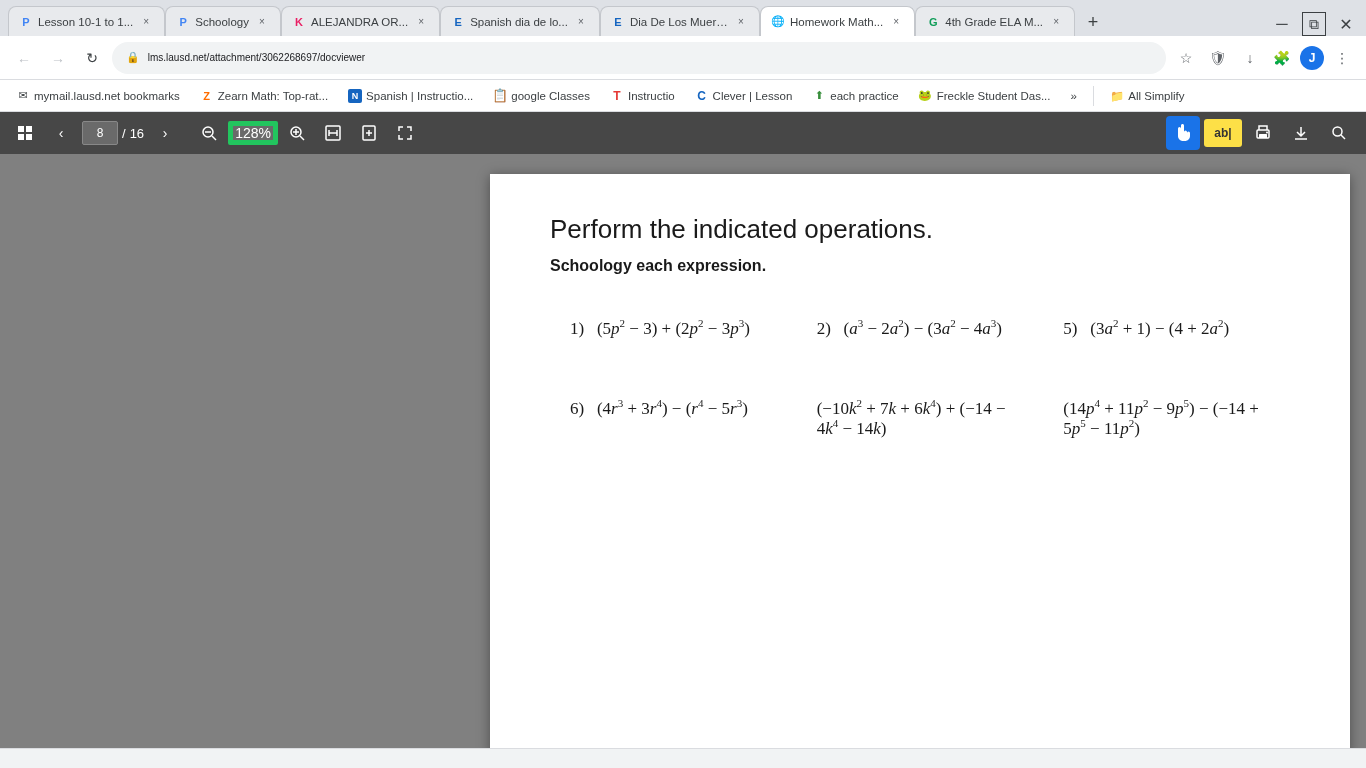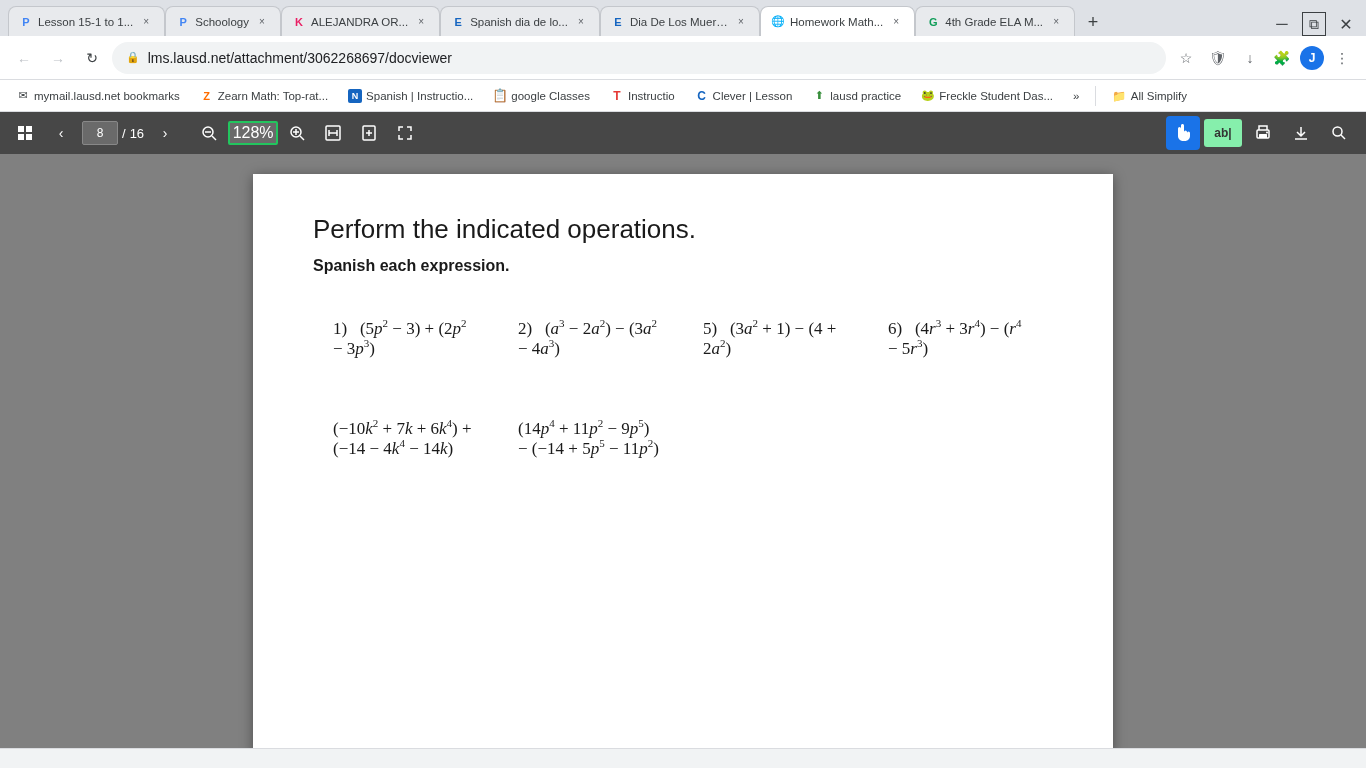--- a/index.html
+++ b/index.html
@@ -106,21 +106,21 @@
       border-radius: 16px;
       border: none;
       padding: 0 14px;
       font-size: 13px;
       color: #202124;
       display: flex;
       align-items: center;
       gap: 8px;
     }
     .address-lock { font-size: 11px; color: #5f6368; }
-    .address-text { font-size: 14px; color: #202124; flex: 1; }
+    .address-text { font-size: 10px; color: #202124; flex: 1; }
     .nav-icons-right {
       display: flex;
       align-items: center;
       gap: 4px;
     }
     .nav-icon {
       width: 28px;
       height: 28px;
       border-radius: 50%;
       display: flex;
@@ -233,24 +233,24 @@
     .pdf-zoom {
       display: flex;
       align-items: center;
       gap: 4px;
       margin-left: 8px;
     }
     .pdf-zoom-input {
       width: 50px;
       height: 24px;
       background: #6a6a6a;
-      border: 2px solid #22c55e;
+      border: 5px solid #22c55e;
       color: #fff;
       text-align: center;
-      font-size: 16px;
+      font-size: 14px;
       border-radius: 2px;
     }
     .pdf-toolbar-right {
       margin-left: auto;
       display: flex;
       align-items: center;
       gap: 4px;
     }
     .pdf-tool-btn {
       width: 34px;
@@ -262,21 +262,21 @@
       align-items: center;
       justify-content: center;
       cursor: pointer;
       color: #fff;
       font-size: 15px;
     }
     .pdf-tool-btn.active { background: #1a73e8; }
     .pdf-tool-ab {
       width: 38px;
       height: 28px;
-      background: #86efac;
+      background: #fde047;
       color: #333;
       font-size: 12px;
       font-weight: bold;
       border-radius: 3px;
       display: flex;
       align-items: center;
       justify-content: center;
       cursor: pointer;
     }
     .pdf-search-btn {
@@ -292,21 +292,21 @@
       color: #fff;
       font-size: 16px;
     }
 
     
     .content-area {
       background: #808080;
       height: calc(768px - 36px - 44px - 32px - 42px - 20px);
       overflow: hidden;
       display: flex;
-      justify-content: center;
+      justify-content: flex-end;
       padding: 20px 16px;
     }
     .pdf-page {
       background: #fff;
       width: 860px;
       min-height: 580px;
       box-shadow: 0 2px 12px rgba(0,0,0,0.4);
       padding: 40px 60px 40px 60px;
       position: relative;
     }
@@ -319,21 +319,21 @@
       margin-bottom: 12px;
     }
     .page-subtitle {
       font-size: 16px;
       font-weight: bold;
       color: #1a1a1a;
       margin-bottom: 24px;
     }
     .problems-grid {
       display: grid;
-      grid-template-columns: 1fr 1fr 1fr 1fr;
+      grid-template-columns: 1fr 1fr 1fr;
       gap: 0;
     }
     .problem {
       padding: 20px 20px 40px 20px;
       font-size: 16px;
       color: #1a1a1a;
     }
     .problem-expr {
       font-size: 17px;
       font-family: 'Times New Roman', serif;
@@ -352,21 +352,21 @@
       border-top: 1px solid #dadce0;
     }
   </style>
 </head>
 <body>
 
 <div class="tabs-bar">
 
   <div class="tab">
     <div class="tab-favicon" style="color:#4285f4; font-weight:bold; font-size:11px;">P</div>
-    <span class="tab-label">Lesson 15-1 to 1...</span>
+    <span class="tab-label">Lesson 10-1 to 1...</span>
     <div class="tab-close">×</div>
   </div>
 
   <div class="tab">
     <div class="tab-favicon" style="color:#4285f4; font-weight:bold; font-size:11px;">P</div>
     <span class="tab-label">Schoology</span>
     <div class="tab-close">×</div>
   </div>
 
   <div class="tab">
@@ -446,21 +446,21 @@
   <div class="bookmark-item">
     <div class="bm-favicon" style="color:#e53935; font-weight:bold; font-size:12px;">T</div>
     <span>Instructio</span>
   </div>
   <div class="bookmark-item">
     <div class="bm-favicon" style="color:#1565c0; font-weight:bold; font-size:12px;">C</div>
     <span>Clever | Lesson</span>
   </div>
   <div class="bookmark-item">
     <div class="bm-favicon" style="color:#388e3c; font-size:11px;">⬆</div>
-    <span>lausd practice</span>
+    <span>each practice</span>
   </div>
   <div class="bookmark-item">
     <div class="bm-favicon" style="color:#7b1fa2; font-size:11px;">🐸</div>
     <span>Freckle Student Das...</span>
   </div>
   <div class="bookmark-item">
     <span>»</span>
   </div>
   <div class="bm-divider"></div>
   <div class="bm-folder">
@@ -561,21 +561,21 @@
         <circle cx="6.5" cy="6.5" r="4.5"></circle>
         <line x1="10" y1="10" x2="14" y2="14"></line>
       </svg>
     </div>
   </div>
 </div>
 
 <div class="content-area">
   <div class="pdf-page">
     <p class="page-title">Perform the indicated operations.</p>
-    <p class="page-subtitle">Spanish each expression.</p>
+    <p class="page-subtitle">Schoology each expression.</p>
 
     <div class="problems-grid">
 
       <div class="problem">
         <span class="problem-expr">
           1)&nbsp;&nbsp; (5<i>p</i><sup>2</sup> − 3) + (2<i>p</i><sup>2</sup> − 3<i>p</i><sup>3</sup>)
         </span>
       </div>
 
       <div class="problem">

